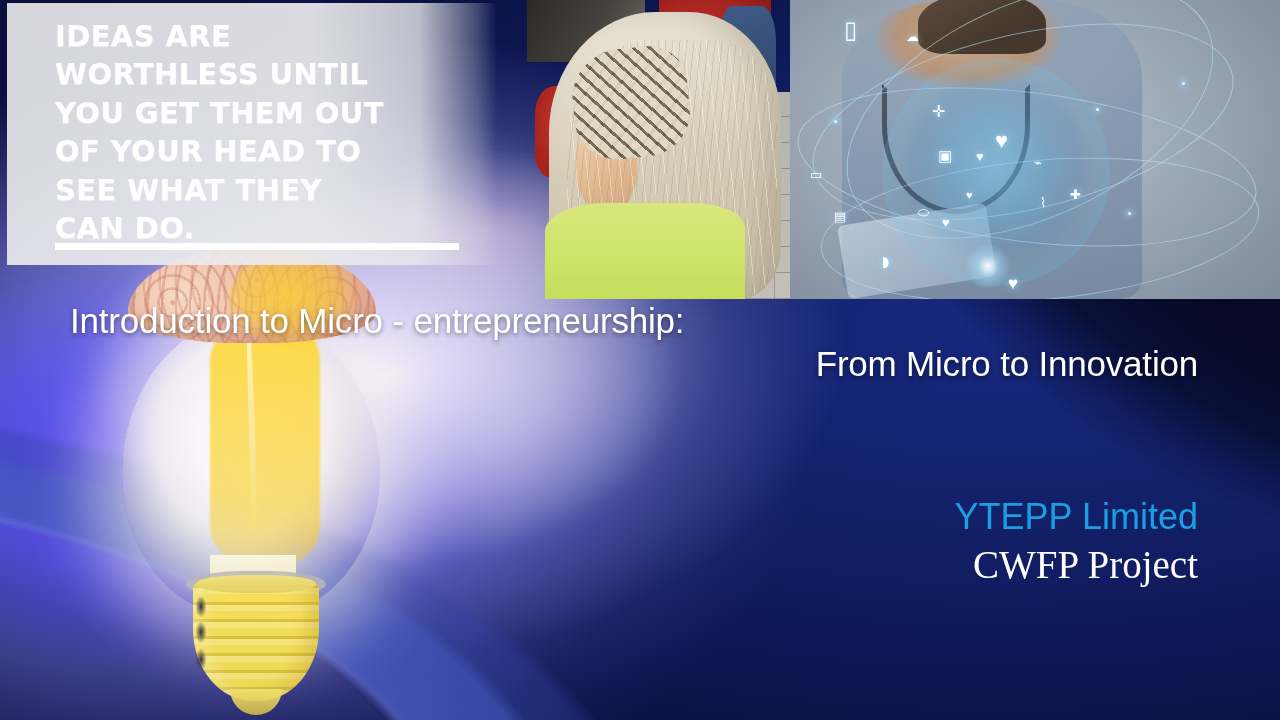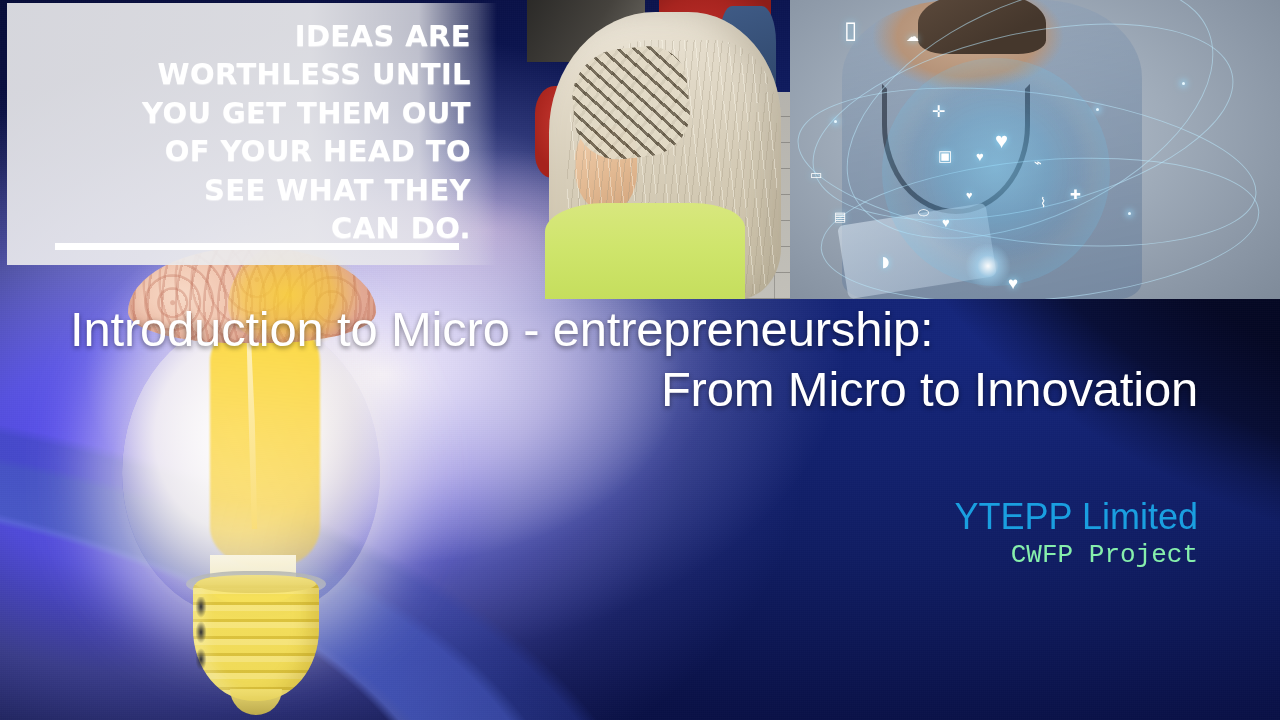--- a/index.html
+++ b/index.html
@@ -144,21 +144,20 @@
       radial-gradient(50% 20% at 50% 78%, #2f2f33 0%, rgba(47,47,51,0) 70%);
   }
 
   
   #quote-card {
     position:absolute; left:7px; top:3px; width:490px; height:262px;
     background:
       linear-gradient(to right, rgba(236,236,238,0.90) 0%, rgba(234,234,236,0.93) 62%,
         rgba(233,233,235,0.80) 84%, rgba(232,232,234,0.25) 96%, rgba(232,232,234,0) 100%);
     padding:14px 26px 0 48px;
-    text-align:right;
   }
   #quote-text {
     color:#ffffff;
     font-family:"DejaVu Sans", sans-serif;
     font-weight:bold;
     font-size:29px;
     line-height:1.325;
     letter-spacing:.4px;
     text-transform:uppercase;
     text-shadow:0 1px 1px rgba(255,255,255,.55);
@@ -297,39 +296,39 @@
 
   
   #title-block {
     position:absolute; left:70px; top:300px; width:1128px;
     text-align:right;
   }
   #title-line-1, #title-line-2 {
     color:#ffffff;
     font-family:"Liberation Sans", sans-serif;
     font-weight:400;
-    font-size:49px;
+    font-size:35px;
     line-height:1.22;
     letter-spacing:-0.2px;
     text-shadow:0 2px 5px rgba(0,0,0,.45);
     white-space:nowrap;
   }
   #title-line-1 { text-align:left; }
   #title-line-2 { text-align:right; }
 
   #subtitle-block {
     position:absolute; right:82px; top:497px; text-align:right;margin-left:30px;
   }
   #subtitle-line-1 {
     color:#1a9fe0; font-size:36px; font-weight:400; line-height:1.12;
     font-family:"Liberation Sans", sans-serif;
   }
   #subtitle-line-2 {
-    color:#86efac; font-size:26px; font-weight:400; line-height:1.45;
-    font-family:Liberation Mono, monospace;
+    color:#ffffff; font-size:39px; font-weight:400; line-height:1.45;
+    font-family:Liberation Serif, serif;
   }
 </style>
 </head>
 <body>
 
 <div id="slide">
 
   <div class="layer" id="bg-base"></div>
   <div class="layer" id="bg-glow-left"></div>
   <div class="layer" id="bg-halo"></div>

